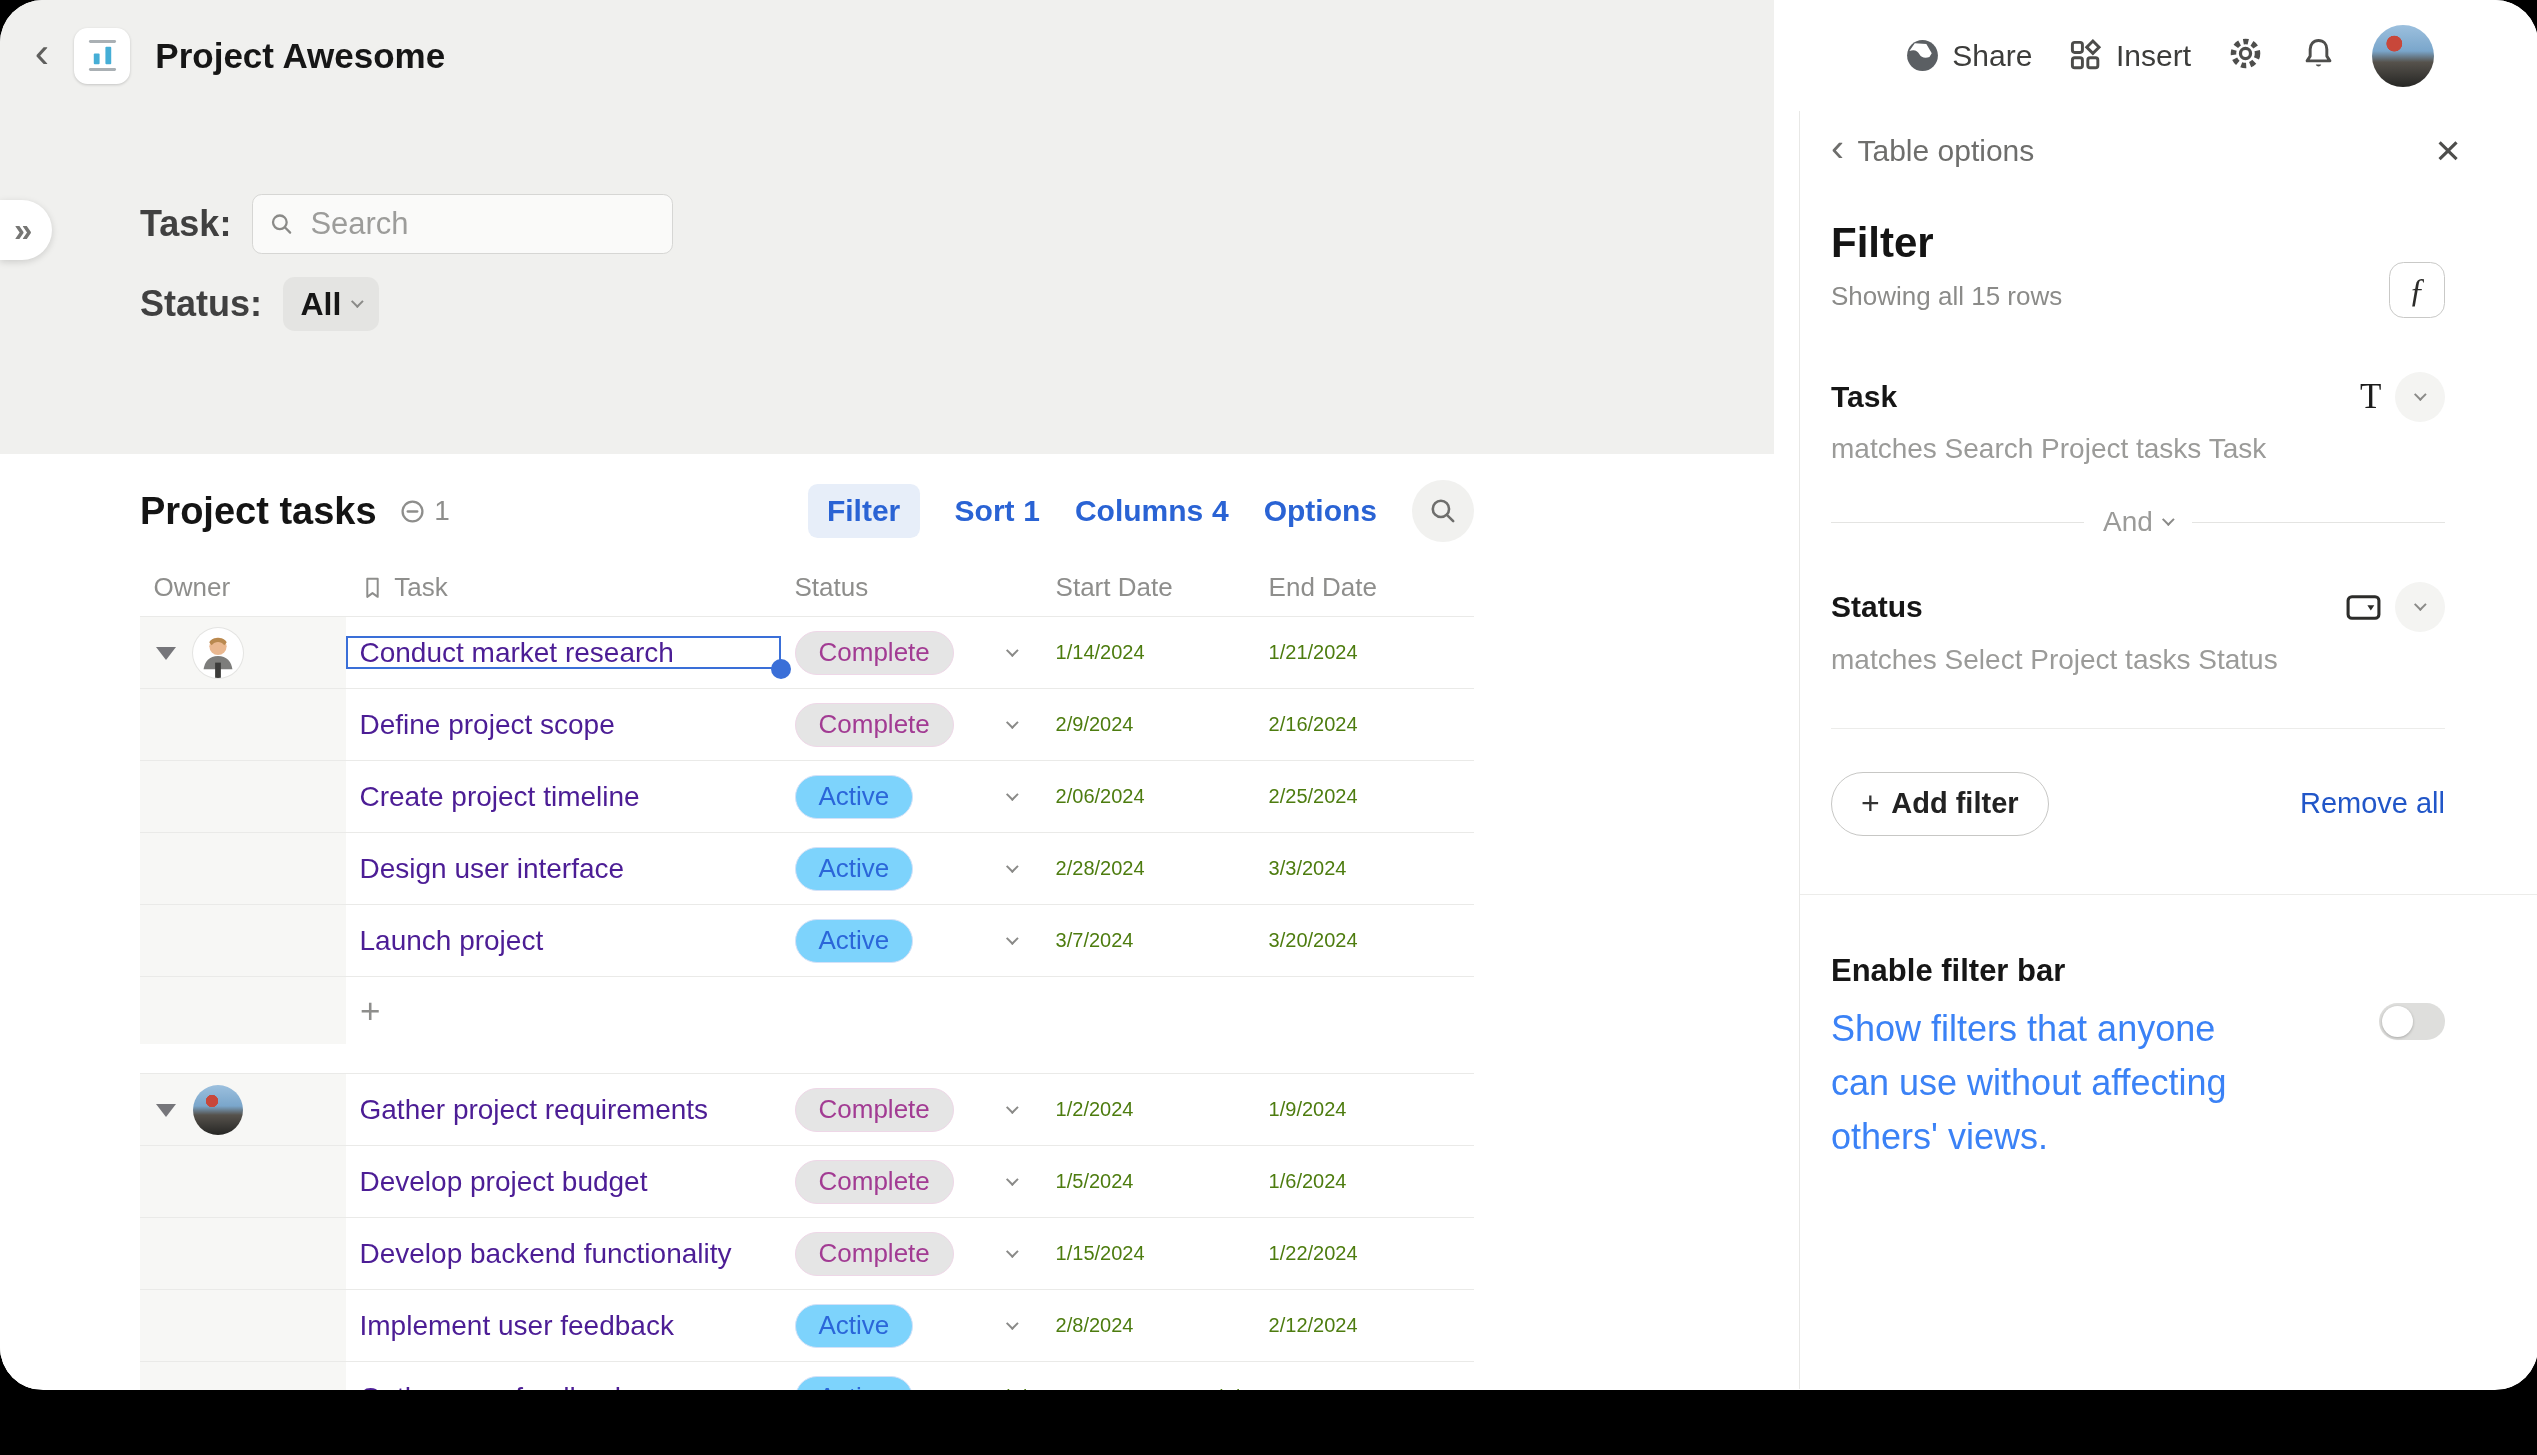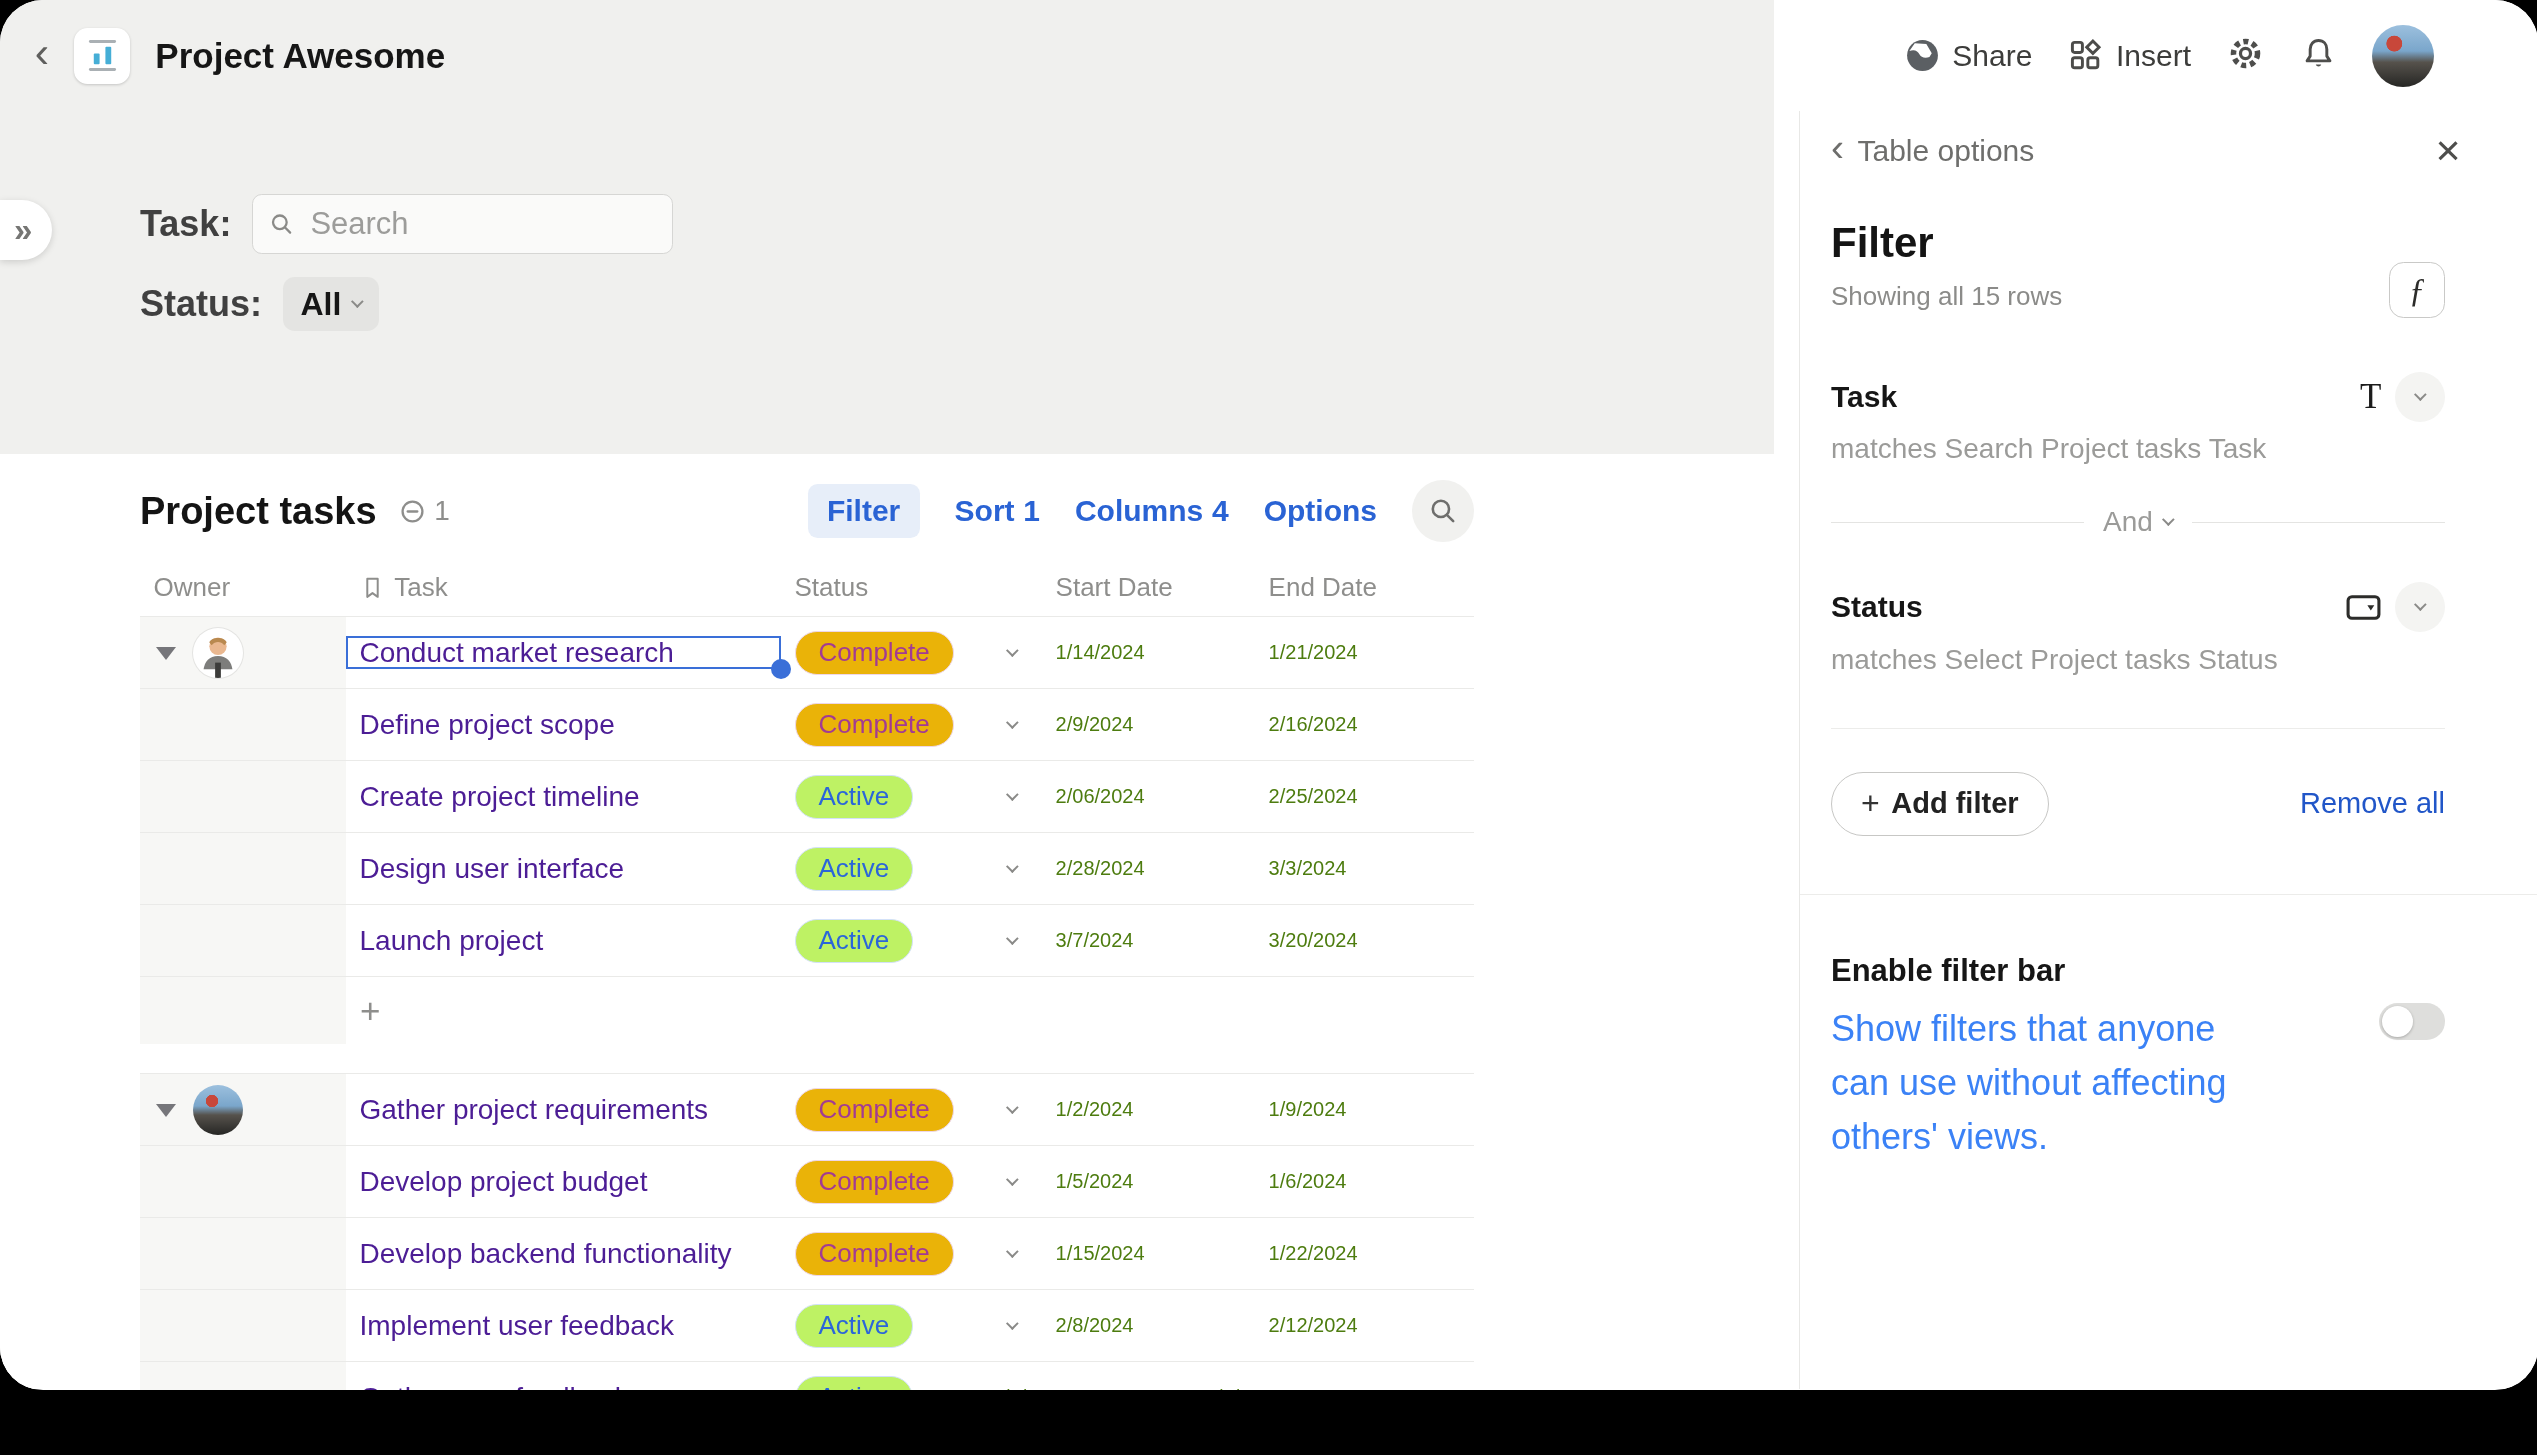--- a/index.html
+++ b/index.html
@@ -62,22 +62,22 @@
   .c-start{width:213px;padding-left:11.6px;}
   .c-end{width:217px;padding-left:11.6px;}
   .th-task{display:flex;align-items:center;gap:9.7px;}
 
   .group{position:relative;}
   .group::before{content:'';position:absolute;left:0;top:0;bottom:0;width:206px;background:#f7f7f5;}
   .row{height:72px;display:flex;align-items:center;border-top:1px solid #eaeae8;position:relative;}
   .row .c-task{font-size:28px;color:#4c1d95;}
   .date{font-size:20px;color:#4d7c0f;}
   .pill{display:inline-flex;align-items:center;height:44px;border-radius:22px;padding:0 23px;font-size:26px;}
-  .pill.complete{background:#eab308;border:1px solid #eed7e7;color:#a23b93;}
-  .pill.active{background:#bef264;border:1px solid #d3e1f8;color:#2b66d9;}
+  .pill.complete{background:#e5e5e5;border:1px solid #eed7e7;color:#a23b93;}
+  .pill.active{background:#7dd3fc;border:1px solid #d3e1f8;color:#2b66d9;}
   .owner-head{position:absolute;left:0;top:0;width:206px;height:72px;display:flex;align-items:center;gap:17.4px;padding-left:15.5px;}
   .tri{width:0;height:0;border-left:10.6px solid transparent;border-right:10.6px solid transparent;border-top:13.5px solid #76767a;}
   .av-emoji{width:50px;height:50px;border-radius:50%;background:#fff;box-shadow:0 0 0 1px #e4e4e2;display:flex;align-items:center;justify-content:center;overflow:hidden;}
   .av-photo{width:50px;height:50px;border-radius:50%;background:
     radial-gradient(circle at 38% 32%, #c8473a 0 13%, rgba(0,0,0,0) 14%),
     linear-gradient(180deg,#9cc0de 0%,#7aa6cb 42%,#56524c 60%,#262624 100%);}
   .cell-selected{position:relative;height:100%;display:flex;align-items:center;}
   .cell-selected::after{content:'';position:absolute;left:0;right:0;top:-1px;bottom:0;border:2.4px solid #3a6fd8;pointer-events:none;}
   .fill-handle{position:absolute;right:-9.7px;bottom:-10.6px;width:20px;height:20px;border-radius:50%;background:#3a6fd8;z-index:3;}
   .addrow{height:68px;display:flex;align-items:center;border-top:1px solid #eaeae8;position:relative;}

